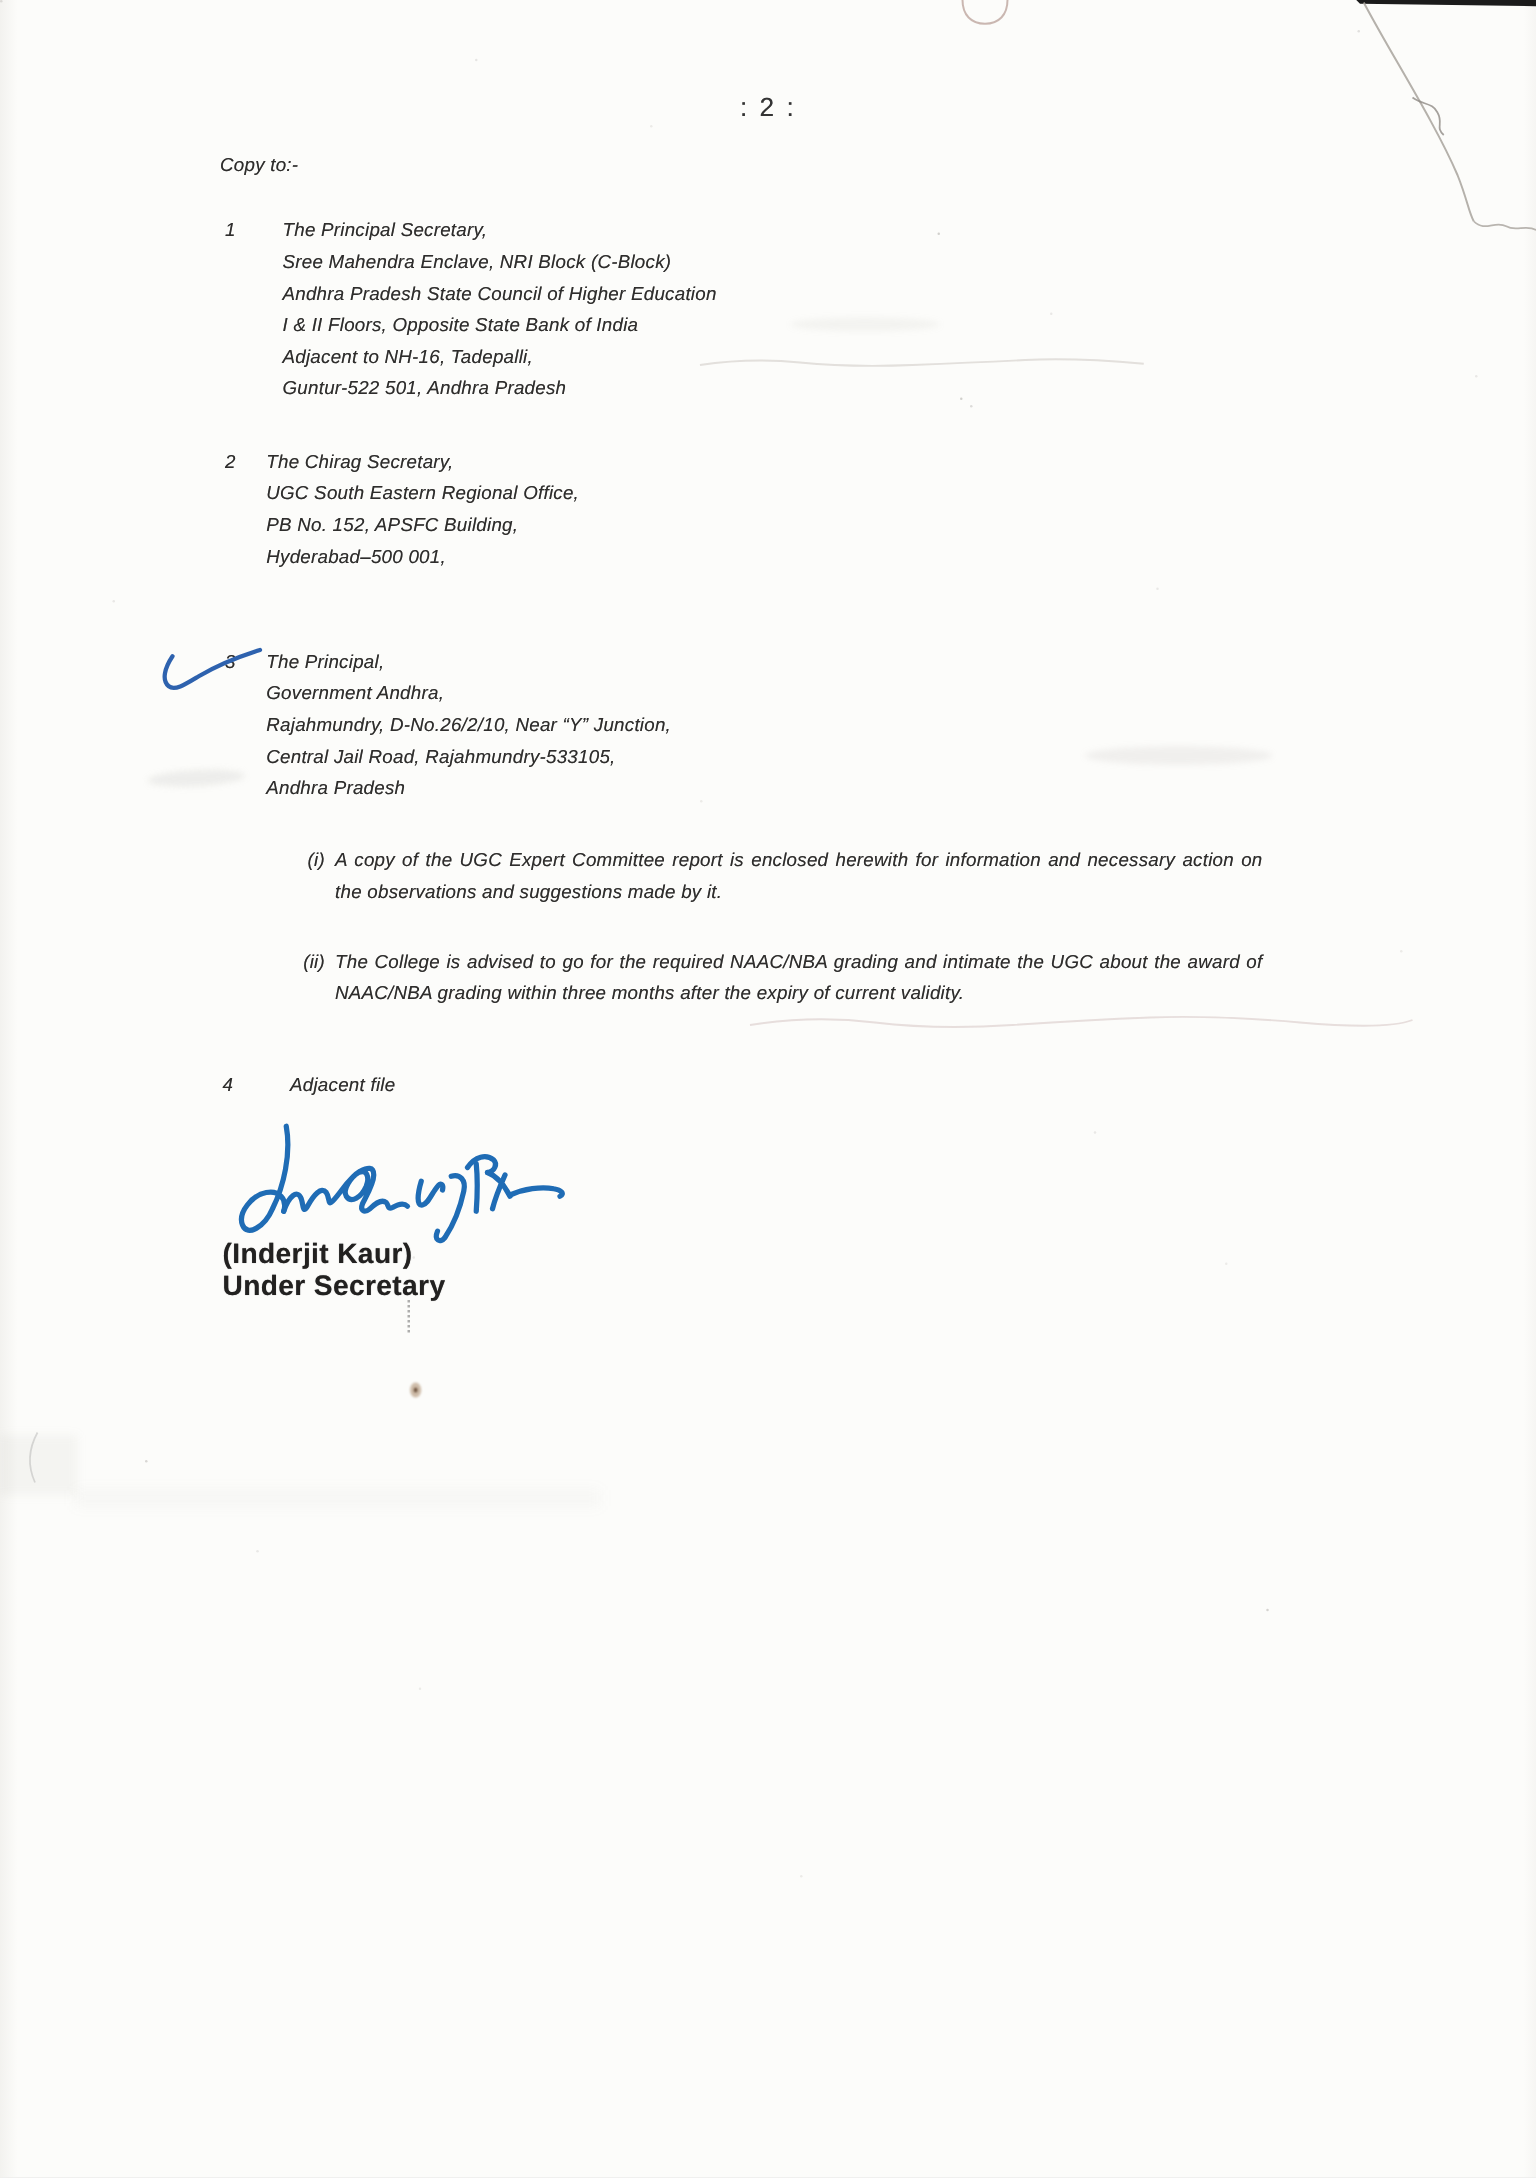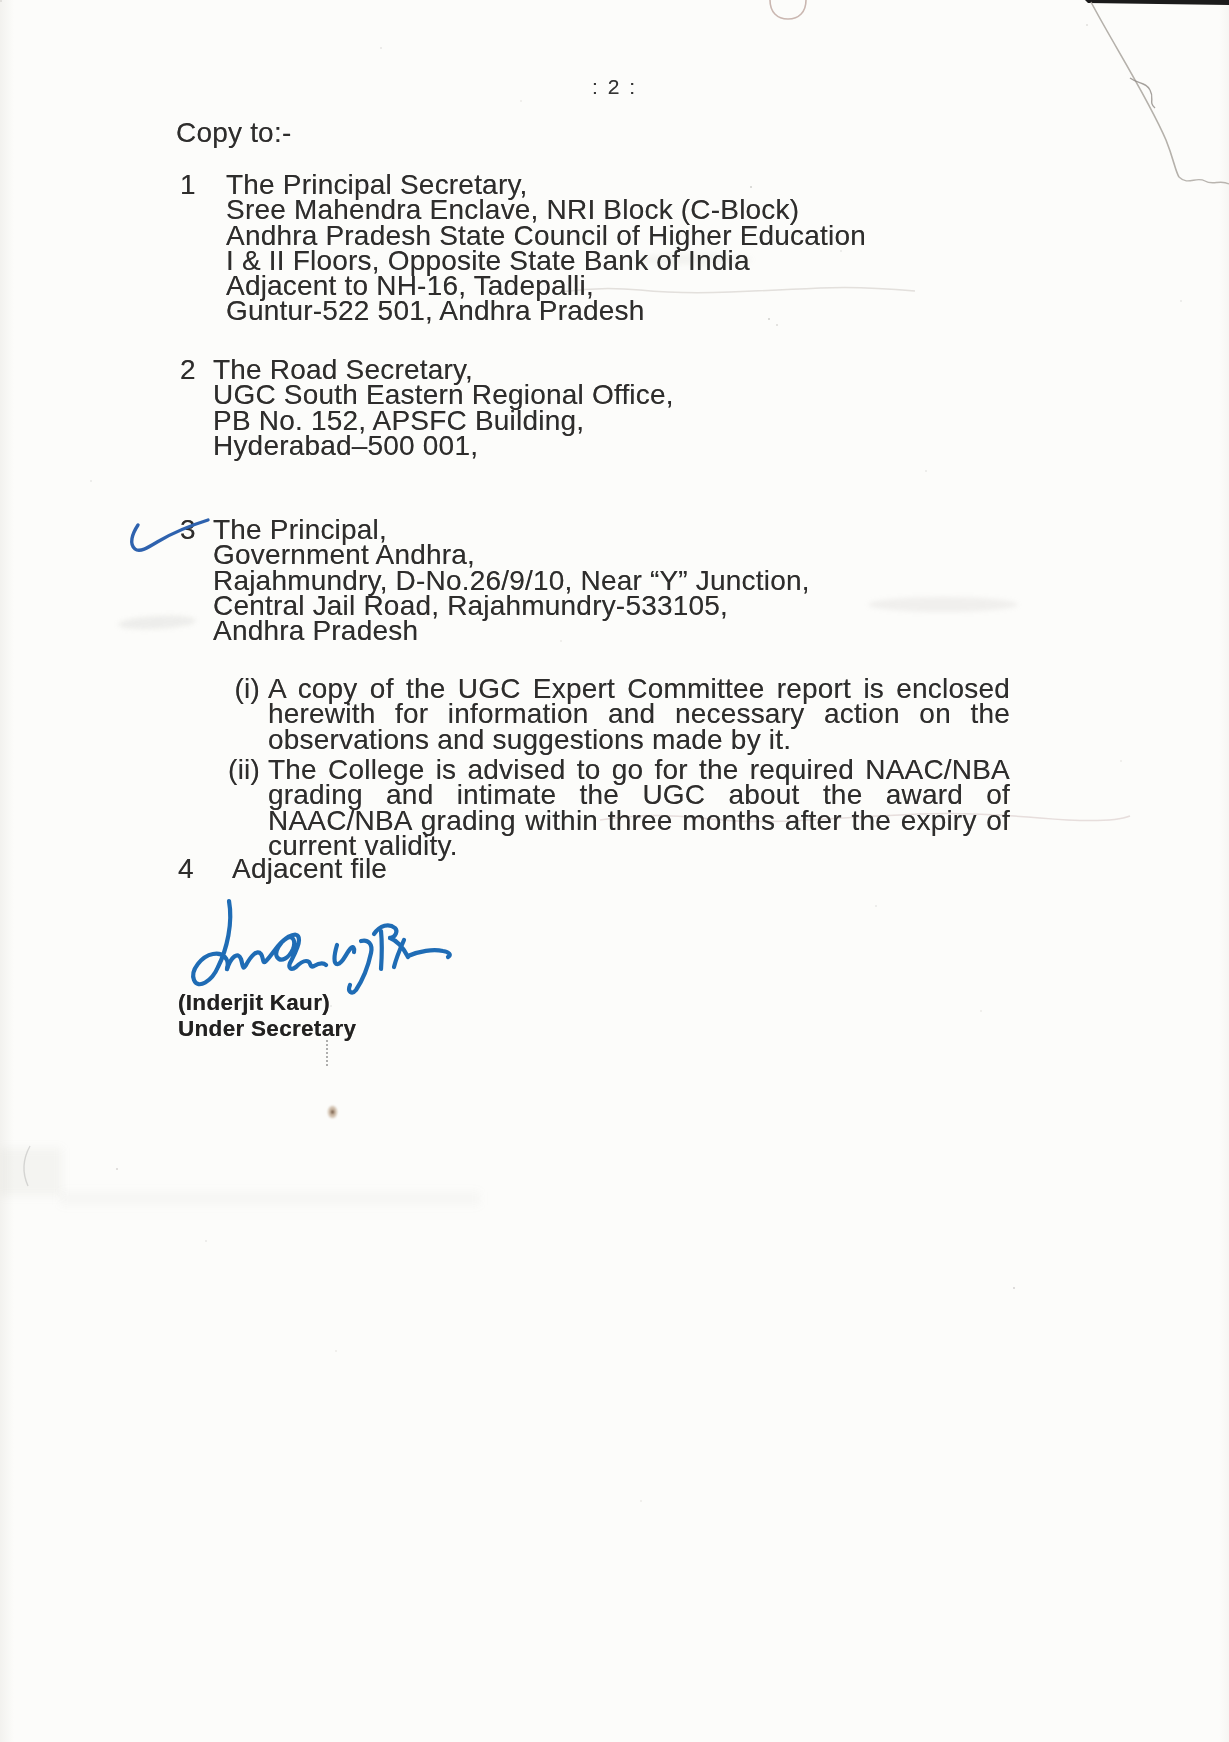--- a/index.html
+++ b/index.html
@@ -9,26 +9,27 @@
     background:
       linear-gradient(90deg, rgba(225,223,218,.35) 0px, rgba(252,252,251,0) 14px),
       linear-gradient(270deg, rgba(228,226,222,.25) 0px, rgba(252,252,251,0) 10px),
       #fcfcfa;
     overflow:hidden;
     font-family:"Liberation Sans", sans-serif;
     color:#2d2d2d;
   }
   .abs{position:absolute;}
   .bodytext{
-    font-size:28px;
+    font-size:15px;
     line-height:25.3px;
     letter-spacing:.2px;
     color:#2e2d2c;
     text-shadow:0 0 .5px rgba(45,45,45,.55);
     white-space:nowrap;
+    font-style:italic;
   }
   .pagenum{
     top:75px;left:0;width:1229px;
     text-align:center;
     font-size:21px;letter-spacing:2px;
     color:#343434;text-shadow:0 0 .5px rgba(45,45,45,.55);
   }
   .copyto{top:120px;left:176px;}
   .recip-num{width:26px;}
   .note-label{width:34px;text-align:right;}
@@ -128,31 +129,31 @@
     <div>The Principal Secretary,</div>
     <div>Sree Mahendra Enclave, NRI Block (C-Block)</div>
     <div>Andhra Pradesh State Council of Higher Education</div>
     <div>I &amp; II Floors, Opposite State Bank of India</div>
     <div>Adjacent to NH-16, Tadepalli,</div>
     <div>Guntur-522 501, Andhra Pradesh</div>
   </div>
 
   <div class="abs bodytext recip-num" style="left:180px;top:357px;">2</div>
   <div class="abs bodytext" style="left:213px;top:357px;">
-    <div>The Road Secretary,</div>
+    <div>The Chirag Secretary,</div>
     <div>UGC South Eastern Regional Office,</div>
     <div>PB No. 152, APSFC Building,</div>
     <div>Hyderabad–500 001,</div>
   </div>
 
   <div class="abs bodytext recip-num" style="left:180px;top:517px;">3</div>
   <div class="abs bodytext" style="left:213px;top:517px;">
     <div>The Principal,</div>
     <div>Government Andhra,</div>
-    <div>Rajahmundry, D-No.26/9/10, Near “Y” Junction,</div>
+    <div>Rajahmundry, D-No.26/2/10, Near “Y” Junction,</div>
     <div>Central Jail Road, Rajahmundry-533105,</div>
     <div>Andhra Pradesh</div>
   </div>
 
   <svg class="abs" style="left:126px;top:512px;" width="92" height="48" viewBox="0 0 92 48">
     <path d="M12,13 C6,22 3,32 9,37 C14,41 23,35 33,29 C50,19 66,13 82,8" fill="none" stroke="#2e62ae" stroke-width="3.4" stroke-linecap="round"></path>
   </svg>
 
   <div class="abs bodytext note-label" style="left:226px;top:676px;">(i)</div>
   <div class="abs bodytext note-text" style="left:268px;top:676px;">A copy of the UGC Expert Committee report is enclosed herewith for information and necessary action on the observations and suggestions made by it.</div>

